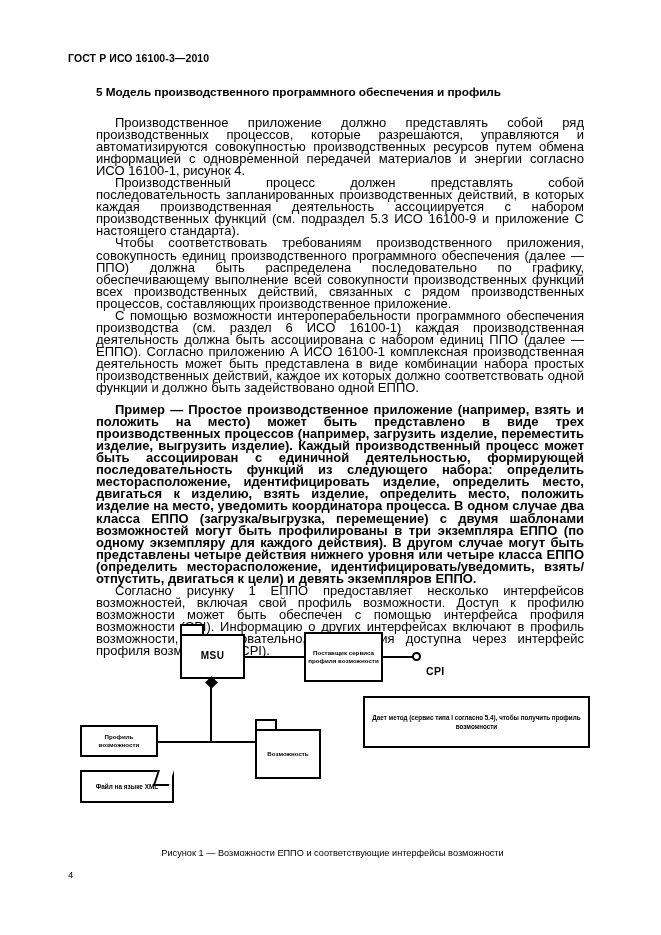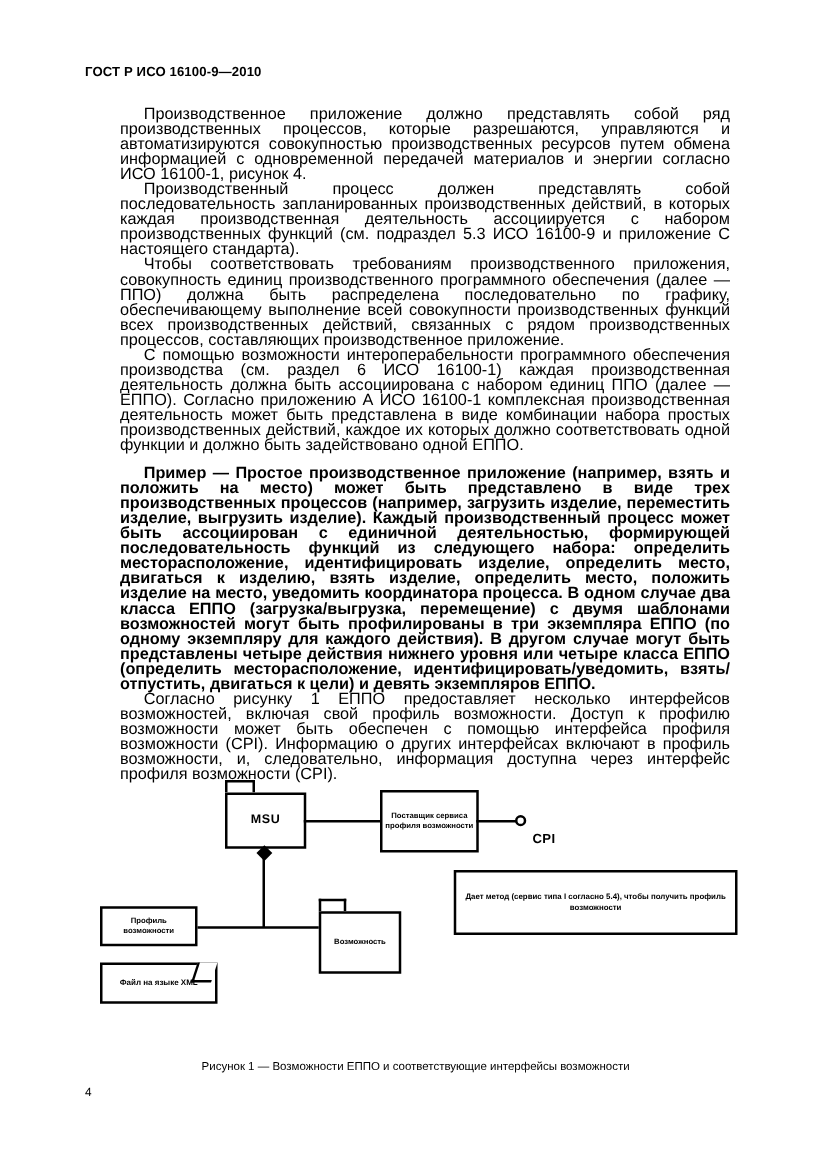--- a/index.html
+++ b/index.html
@@ -153,23 +153,24 @@
     left: 68px;
     top: 869px;
     font-size: 9.5px;
   }
 </style>
 </head>
 <body>
 
 <div class="page">
 
-  <div class="running-head">ГОСТ Р ИСО 16100-9—2010</div>
+  <div class="running-head">ГОСТ Р ИСО 16100-3—2010</div>
 
   <div class="content">
+    <h1 class="sec-title">5  Модель производственного программного обеспечения и профиль</h1>
 
     <p class="body">Производственное приложение должно представлять собой ряд производственных процессов, которые разрешаются, управляются и автоматизируются совокупностью производственных ресурсов путем обмена информацией с одновременной передачей материалов и энергии согласно ИСО 16100-1, рисунок 4.</p>
     <p class="body">Производственный процесс должен представлять собой последовательность запланированных производственных действий, в которых каждая производственная деятельность ассоциируется с набором производственных функций (см. подраздел 5.3 ИСО 16100-9 и приложение С настоящего стандарта).</p>
     <p class="body">Чтобы соответствовать требованиям производственного приложения, совокупность единиц производственного программного обеспечения (далее — ППО) должна быть распределена последовательно по графику, обеспечивающему выполнение всей совокупности производственных функций всех производственных действий, связанных с рядом производственных процессов, составляющих производственное приложение.</p>
     <p class="body">С помощью возможности интероперабельности программного обеспечения производства (см. раздел 6 ИСО 16100-1) каждая производственная деятельность должна быть ассоциирована с набором единиц ППО (далее — ЕППО). Согласно приложению А ИСО 16100-1 комплексная производственная деятельность может быть представлена в виде комбинации набора простых производственных действий, каждое их которых должно соответствовать одной функции и должно быть задействовано одной ЕППО.</p>
 
     <p class="body example">Пример — Простое производственное приложение (например, взять и положить на место) может быть представлено в виде трех производственных процессов (например, загрузить изделие, переместить изделие, выгрузить изделие). Каждый производственный процесс может быть ассоциирован с единичной деятельностью, формирующей последовательность функций из следующего набора: определить месторасположение, идентифицировать изделие, определить место, двигаться к изделию, взять изделие, определить место, положить изделие на место, уведомить координатора процесса. В одном случае два класса ЕППО (загрузка/выгрузка, перемещение) с двумя шаблонами возможностей могут быть профилированы в три экземпляра ЕППО (по одному экземпляру для каждого действия). В другом случае могут быть представлены четыре действия нижнего уровня или четыре класса ЕППО (определить месторасположение, идентифицировать/уведомить, взять/отпустить, двигаться к цели) и девять экземпляров ЕППО.</p>
 
     <p class="body">Согласно рисунку 1 ЕППО предоставляет несколько интерфейсов возможностей, включая свой профиль возможности. Доступ к профилю возможности может быть обеспечен с помощью интерфейса профиля возможности (CPI). Информацию о других интерфейсах включают в профиль возможности, и, следовательно, информация доступна через интерфейс профиля возможности (CPI).</p>
   </div>

